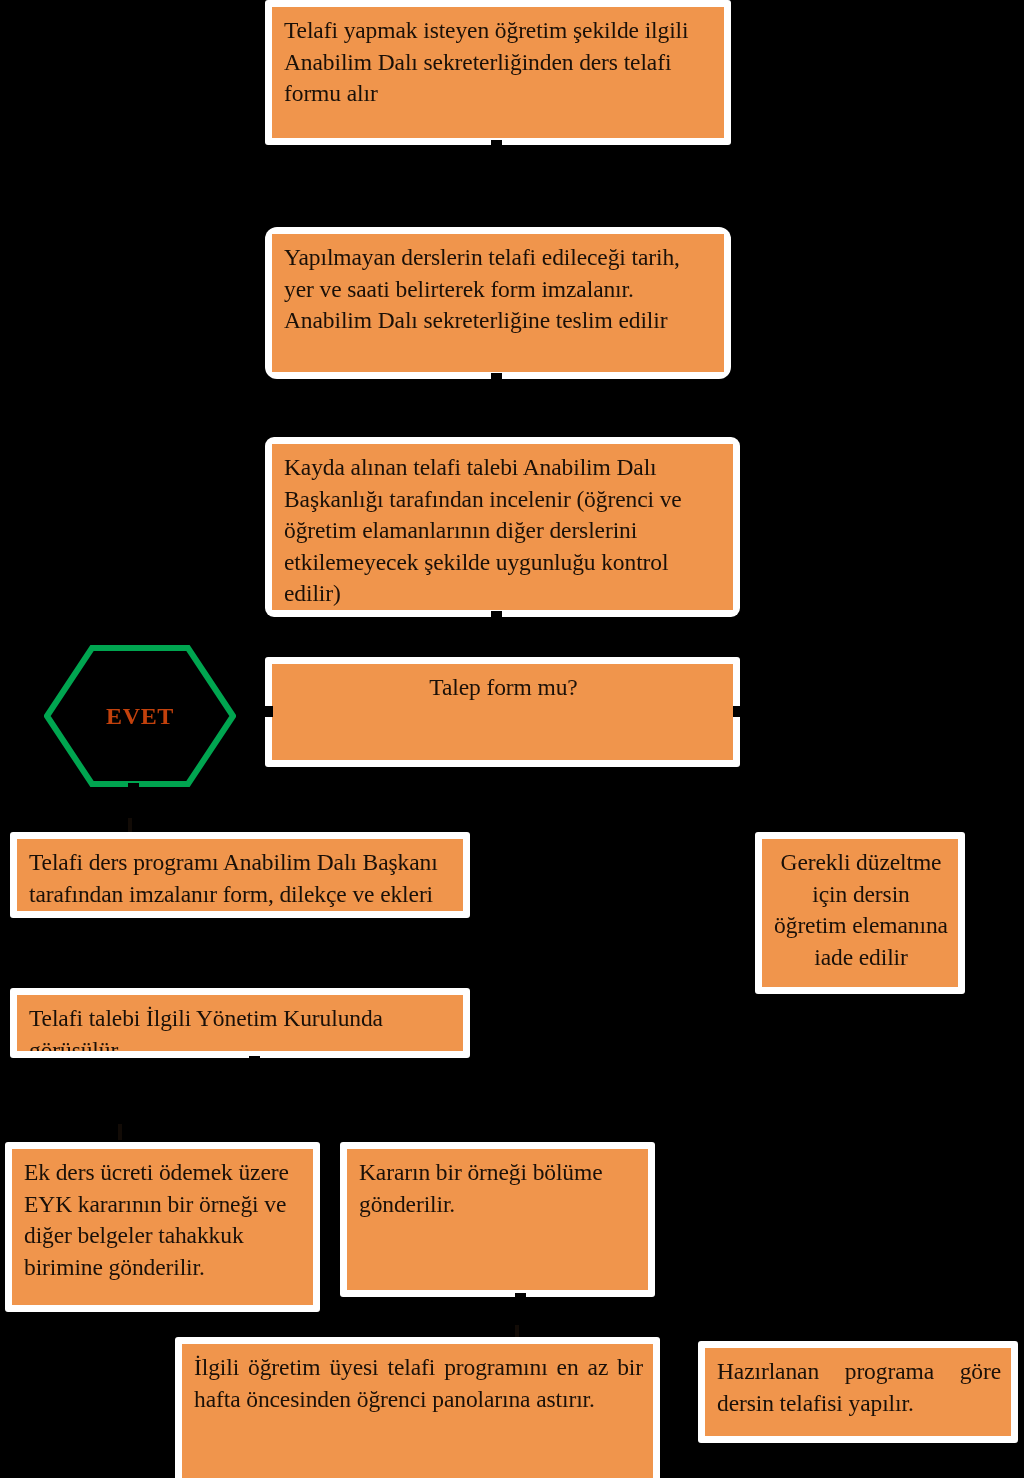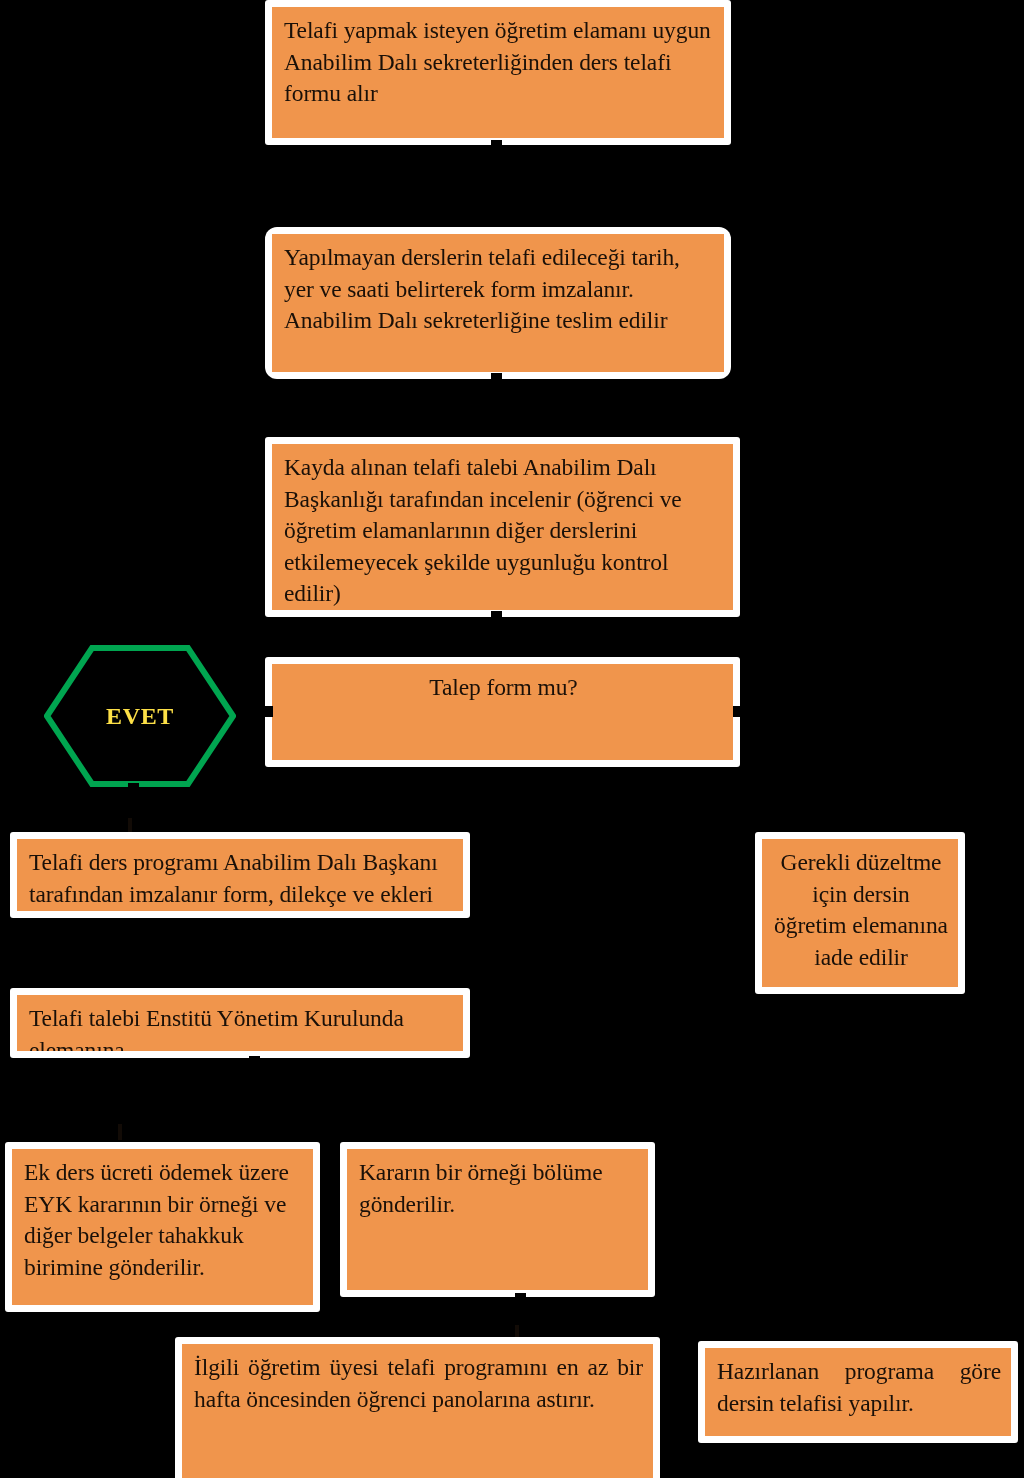--- a/index.html
+++ b/index.html
@@ -52,52 +52,52 @@
     align-items: center;
     justify-content: center;
   }
   .hex svg { position: absolute; inset: 0; width: 100%; height: 100%; }
   .hex .hex-label {
     position: relative;
     font-size: 24px;
     font-weight: bold;
     letter-spacing: 0.6px;
   }
-  .hex-yes .hex-label { color: #fde047; }
+  .hex-yes .hex-label { color: #c2410c; }
   .hex-no  .hex-label { color: #EE1111; }
 
   
   .conn {
     position: absolute;
     background: #000000;
   }
   .conn-v { width: 11px; height: 11px; }
   .conn-h { width: 11px; height: 11px; }
   .conn-thin { background: #120b06; }
 </style>
 </head>
 <body>
 
 <div id="canvas">
 
   <div class="node" style="left:265px; top:0px; width:466px; height:145px;">
     <div class="fill">
-      <span class="txt">Telafi yapmak isteyen öğretim elamanı uygun Anabilim Dalı sekreterliğinden ders telafi formu alır</span>
+      <span class="txt">Telafi yapmak isteyen öğretim şekilde ilgili Anabilim Dalı sekreterliğinden ders telafi formu alır</span>
     </div>
   </div>
   <div class="conn conn-v" style="left:491px; top:140px;"></div>
 
   <div class="node" style="left:265px; top:227px; width:466px; height:152px;border-radius:12px;">
     <div class="fill">
       <span class="txt">Yapılmayan derslerin telafi edileceği tarih, yer ve saati belirterek form imzalanır. Anabilim Dalı sekreterliğine teslim edilir</span>
     </div>
   </div>
   <div class="conn conn-v" style="left:491px; top:373px;"></div>
 
-  <div class="node" style="left:265px; top:437px; width:475px; height:180px;">
+  <div class="node" style="left:265px; top:437px; width:475px; height:180px;border-radius:9px;">
     <div class="fill">
       <span class="txt">Kayda alınan telafi talebi Anabilim Dalı Başkanlığı tarafından incelenir (öğrenci ve öğretim elamanlarının diğer derslerini etkilemeyecek şekilde uygunluğu kontrol edilir)</span>
     </div>
   </div>
   <div class="conn conn-v" style="left:491px; top:611px;"></div>
 
   <div class="node align-center" style="left:265px; top:657px; width:475px; height:110px;">
     <div class="fill">
       <span class="txt">Talep form mu?</span>
     </div>
@@ -123,21 +123,21 @@
   </div>
 
   <div class="node align-center" style="left:755px; top:832px; width:210px; height:162px;">
     <div class="fill">
       <span class="txt">Gerekli düzeltme için dersin öğretim elemanına iade edilir</span>
     </div>
   </div>
 
   <div class="node" style="left:10px; top:988px; width:460px; height:70px;">
     <div class="fill">
-      <span class="txt">Telafi talebi Enstitü Yönetim Kurulunda elemanına</span>
+      <span class="txt">Telafi talebi İlgili Yönetim Kurulunda görüşülür</span>
     </div>
   </div>
   <div class="conn conn-v" style="left:249px; top:1056px;"></div>
   <div class="conn conn-v conn-thin" style="left:118px; top:1124px; width:4px; height:16px;"></div>
 
   <div class="node" style="left:340px; top:1142px; width:315px; height:155px;">
     <div class="fill">
       <span class="txt">Kararın bir örneği bölüme gönderilir.</span>
     </div>
   </div>

